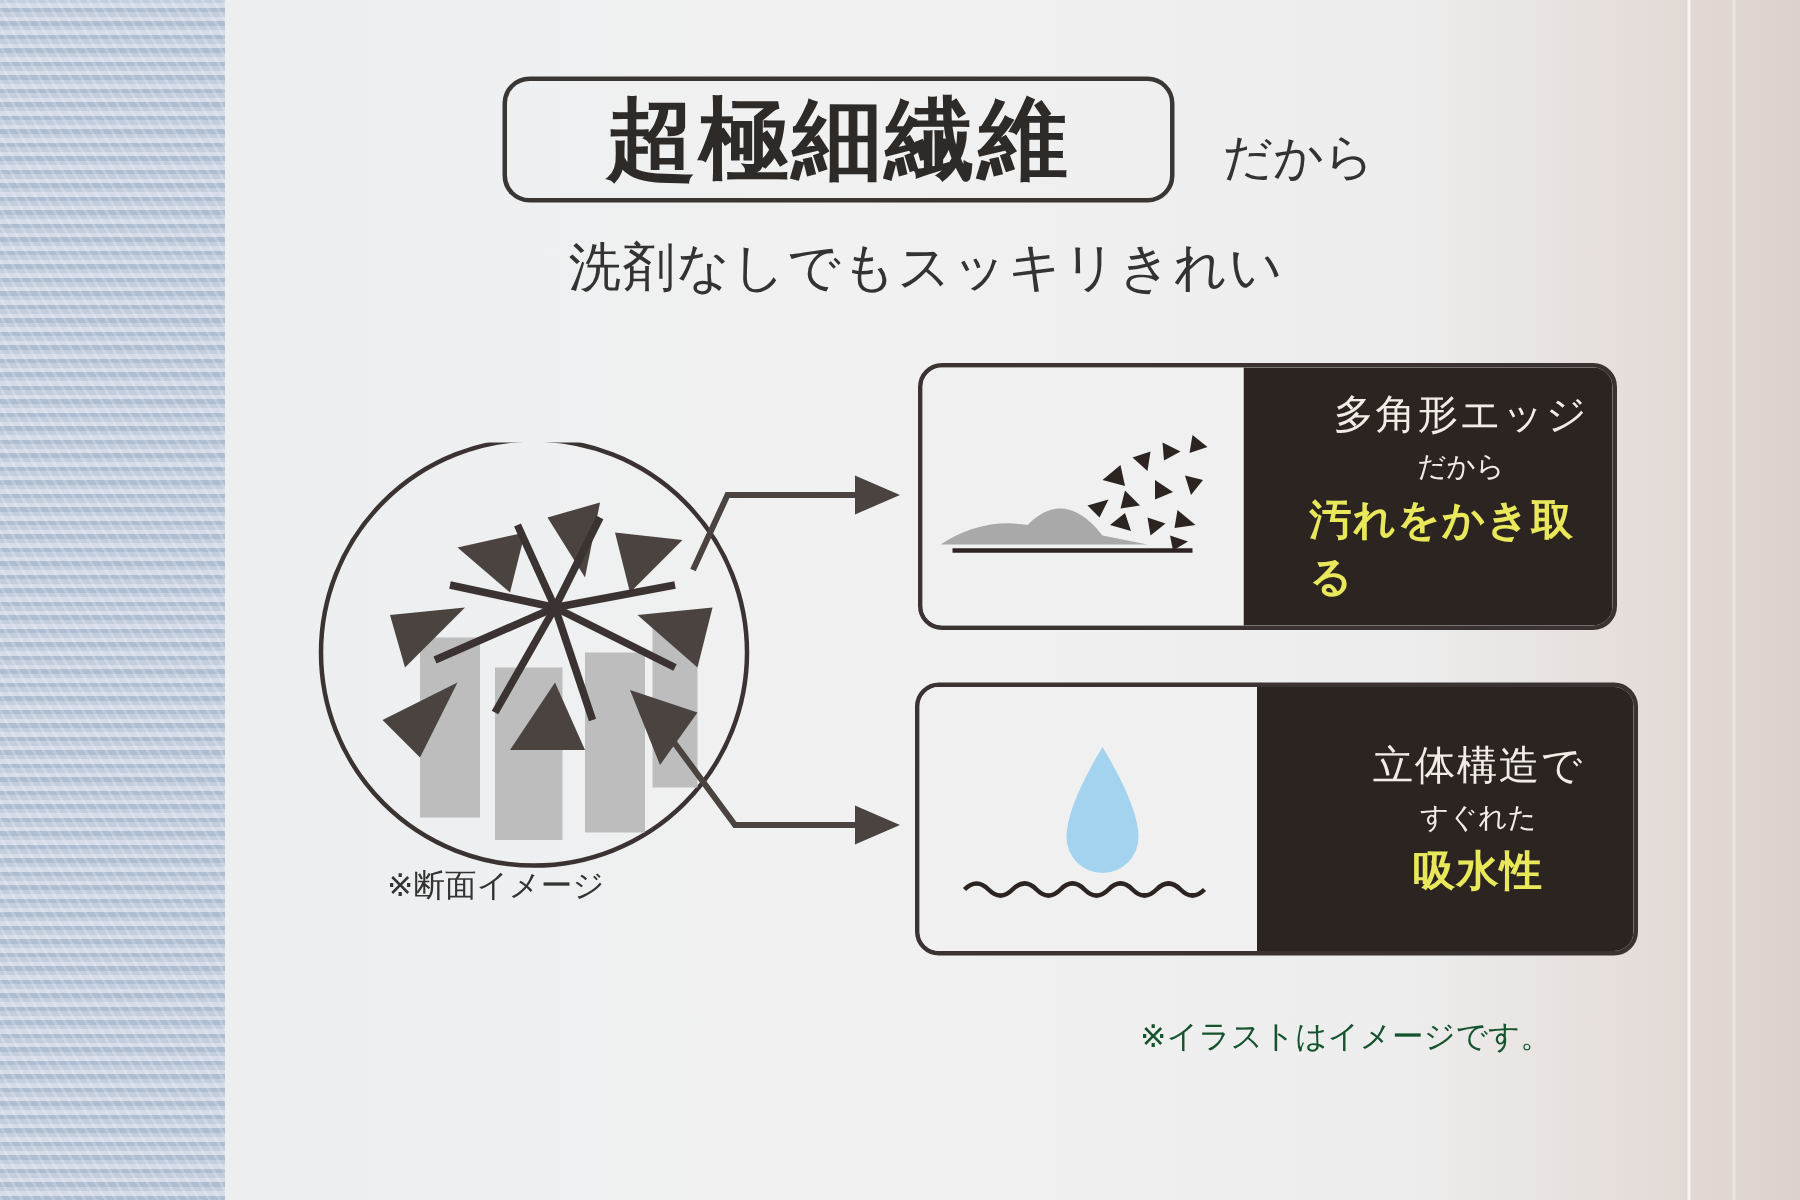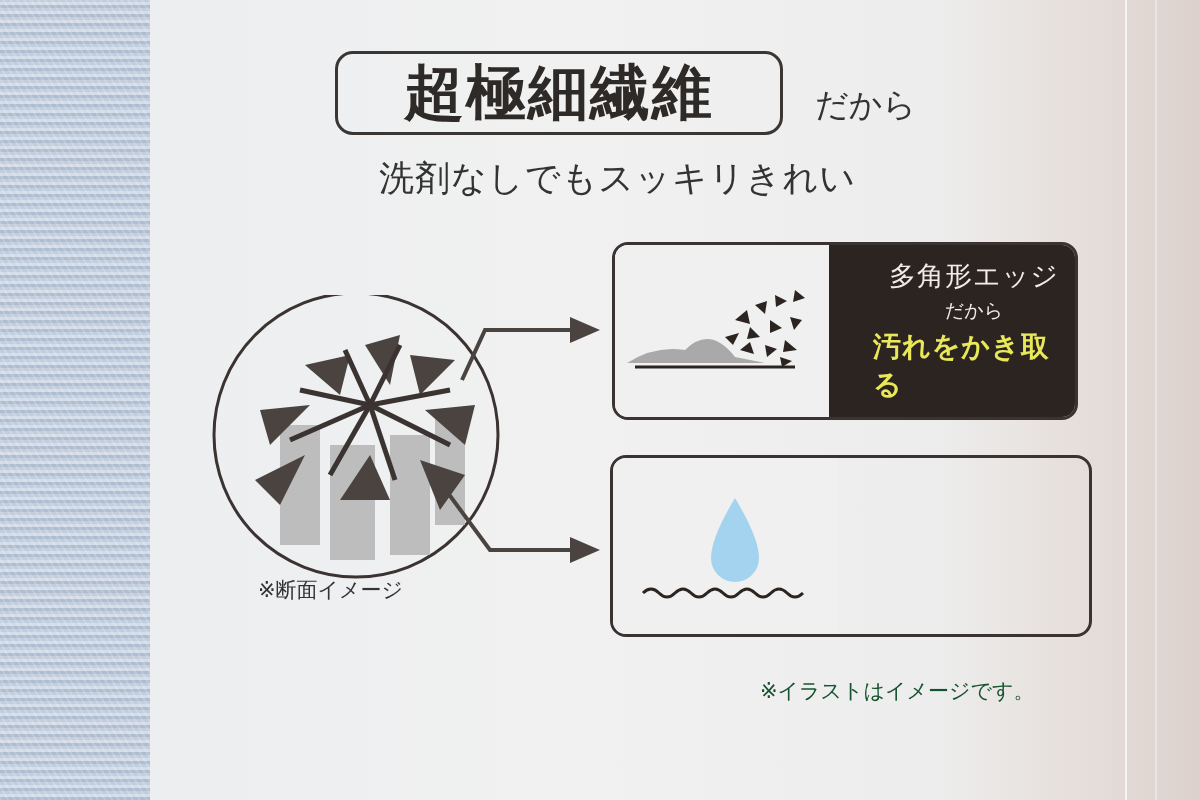--- a/index.html
+++ b/index.html
@@ -102,15 +102,20 @@
   </div>
 </div>
 
 <div class="card card2">
   <div class="left" style="width:225px">
     <svg width="225" height="176">
       <path d="M122 40 Q98 80 98 100 a24 24 0 0 0 48 0 Q146 80 122 40 Z" fill="#a3d3ef"></path>
       <path d="M30 135 q8 -8 16 0 t16 0 t16 0 t16 0 t16 0 t16 0 t16 0 t16 0 t16 0 t16 0" fill="none" stroke="#2b2421" stroke-width="3"></path>
     </svg>
   </div>
+  <div class="right">
+    <span class="l1">立体構造で</span>
+    <span class="l2">すぐれた</span>
+    <span class="hl">吸水性</span>
+  </div>
 </div>
 
 <div class="note2">※イラストはイメージです。</div>
 
 </body></html>

